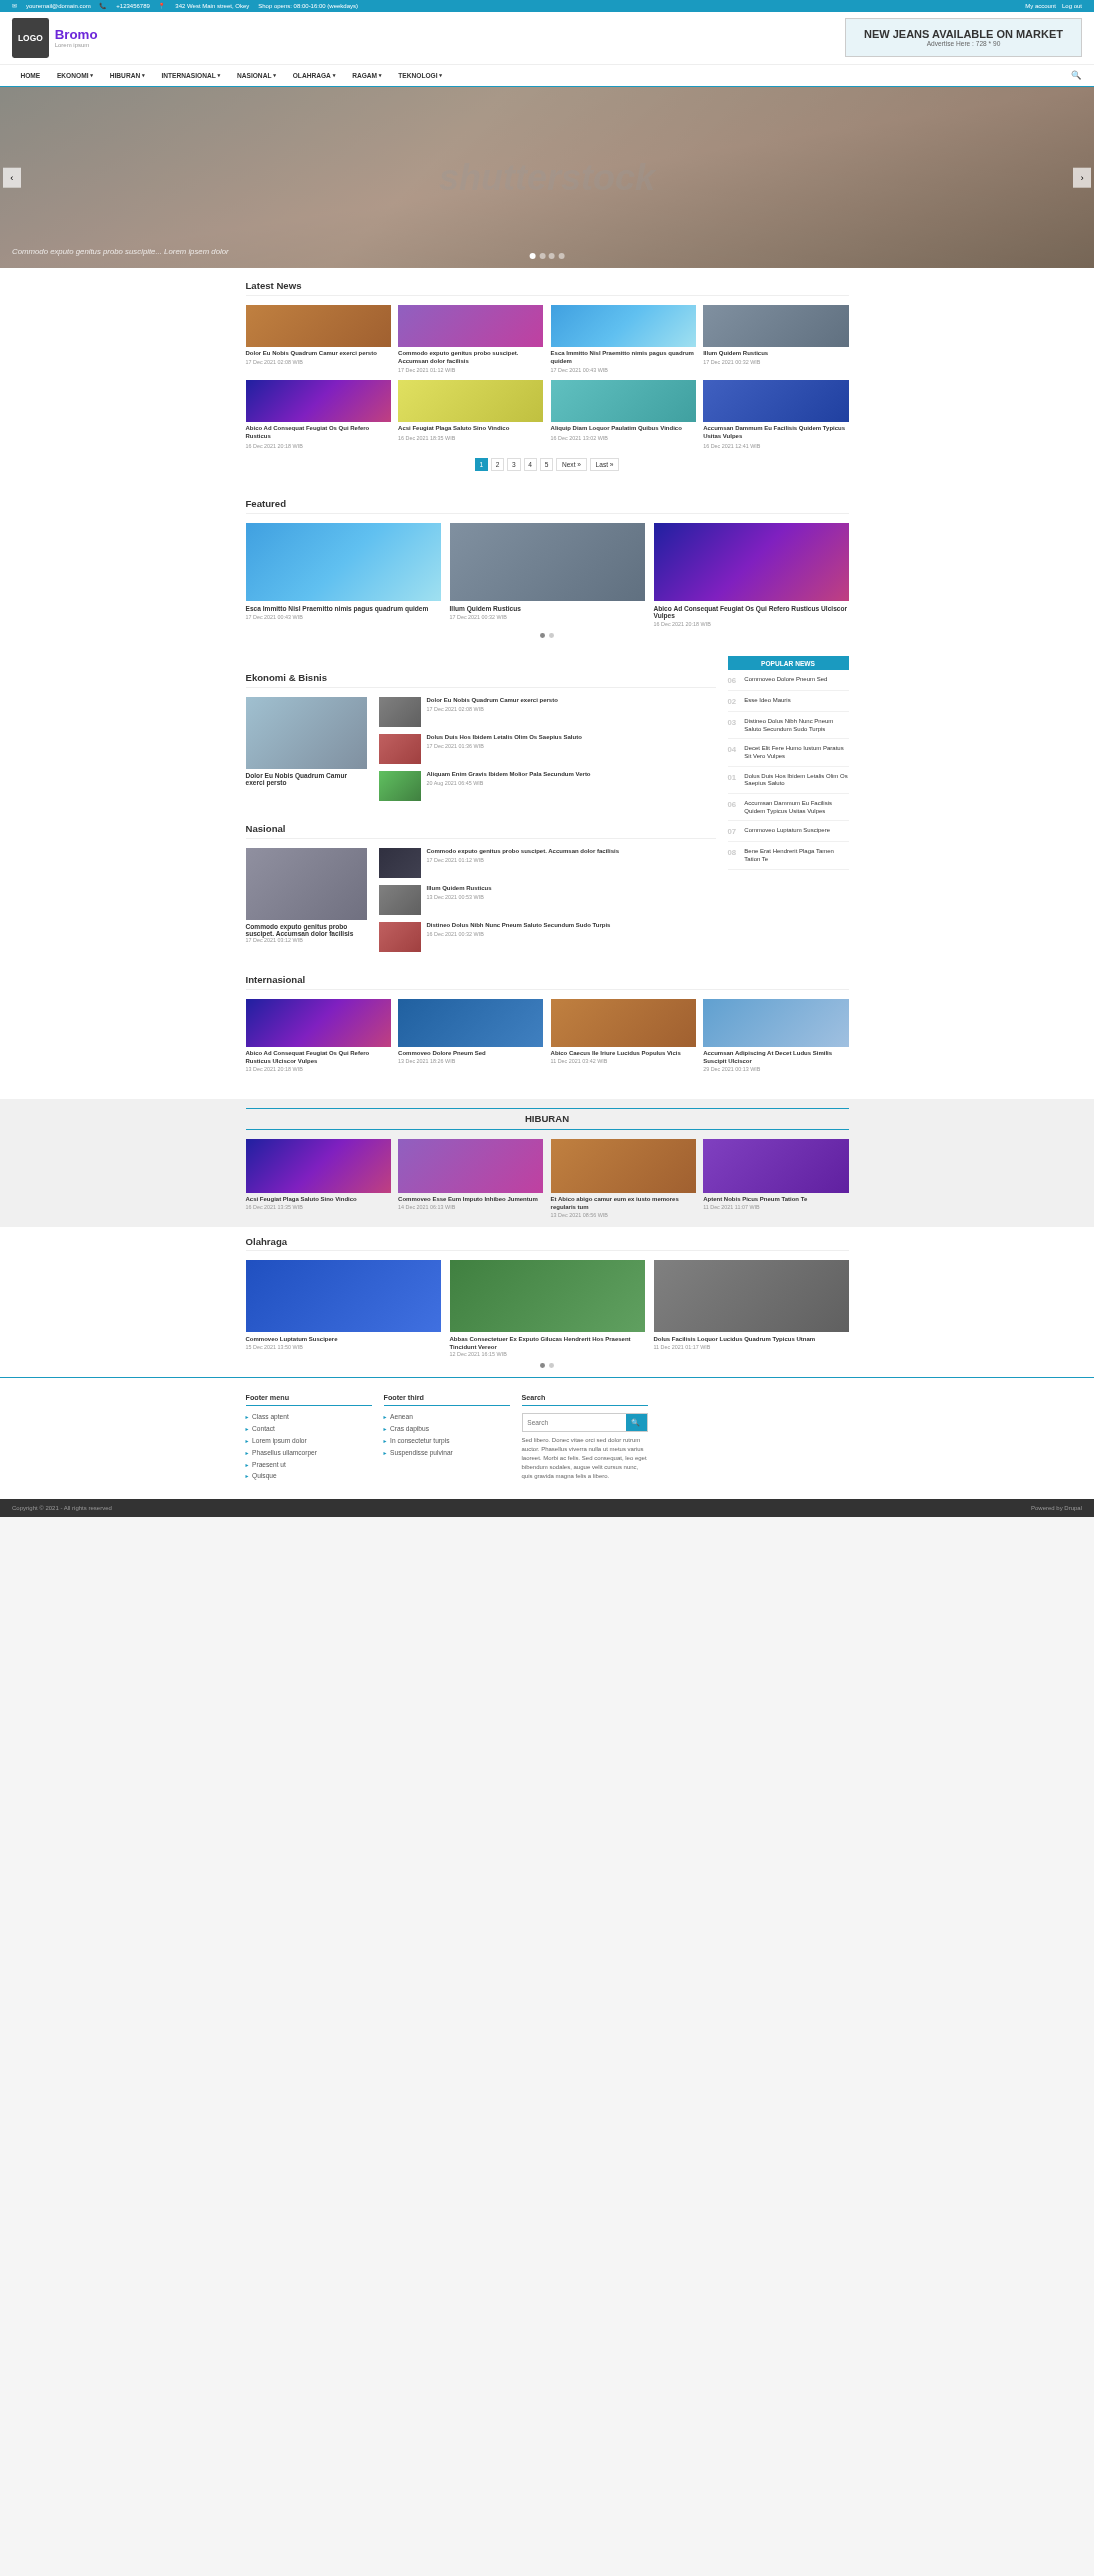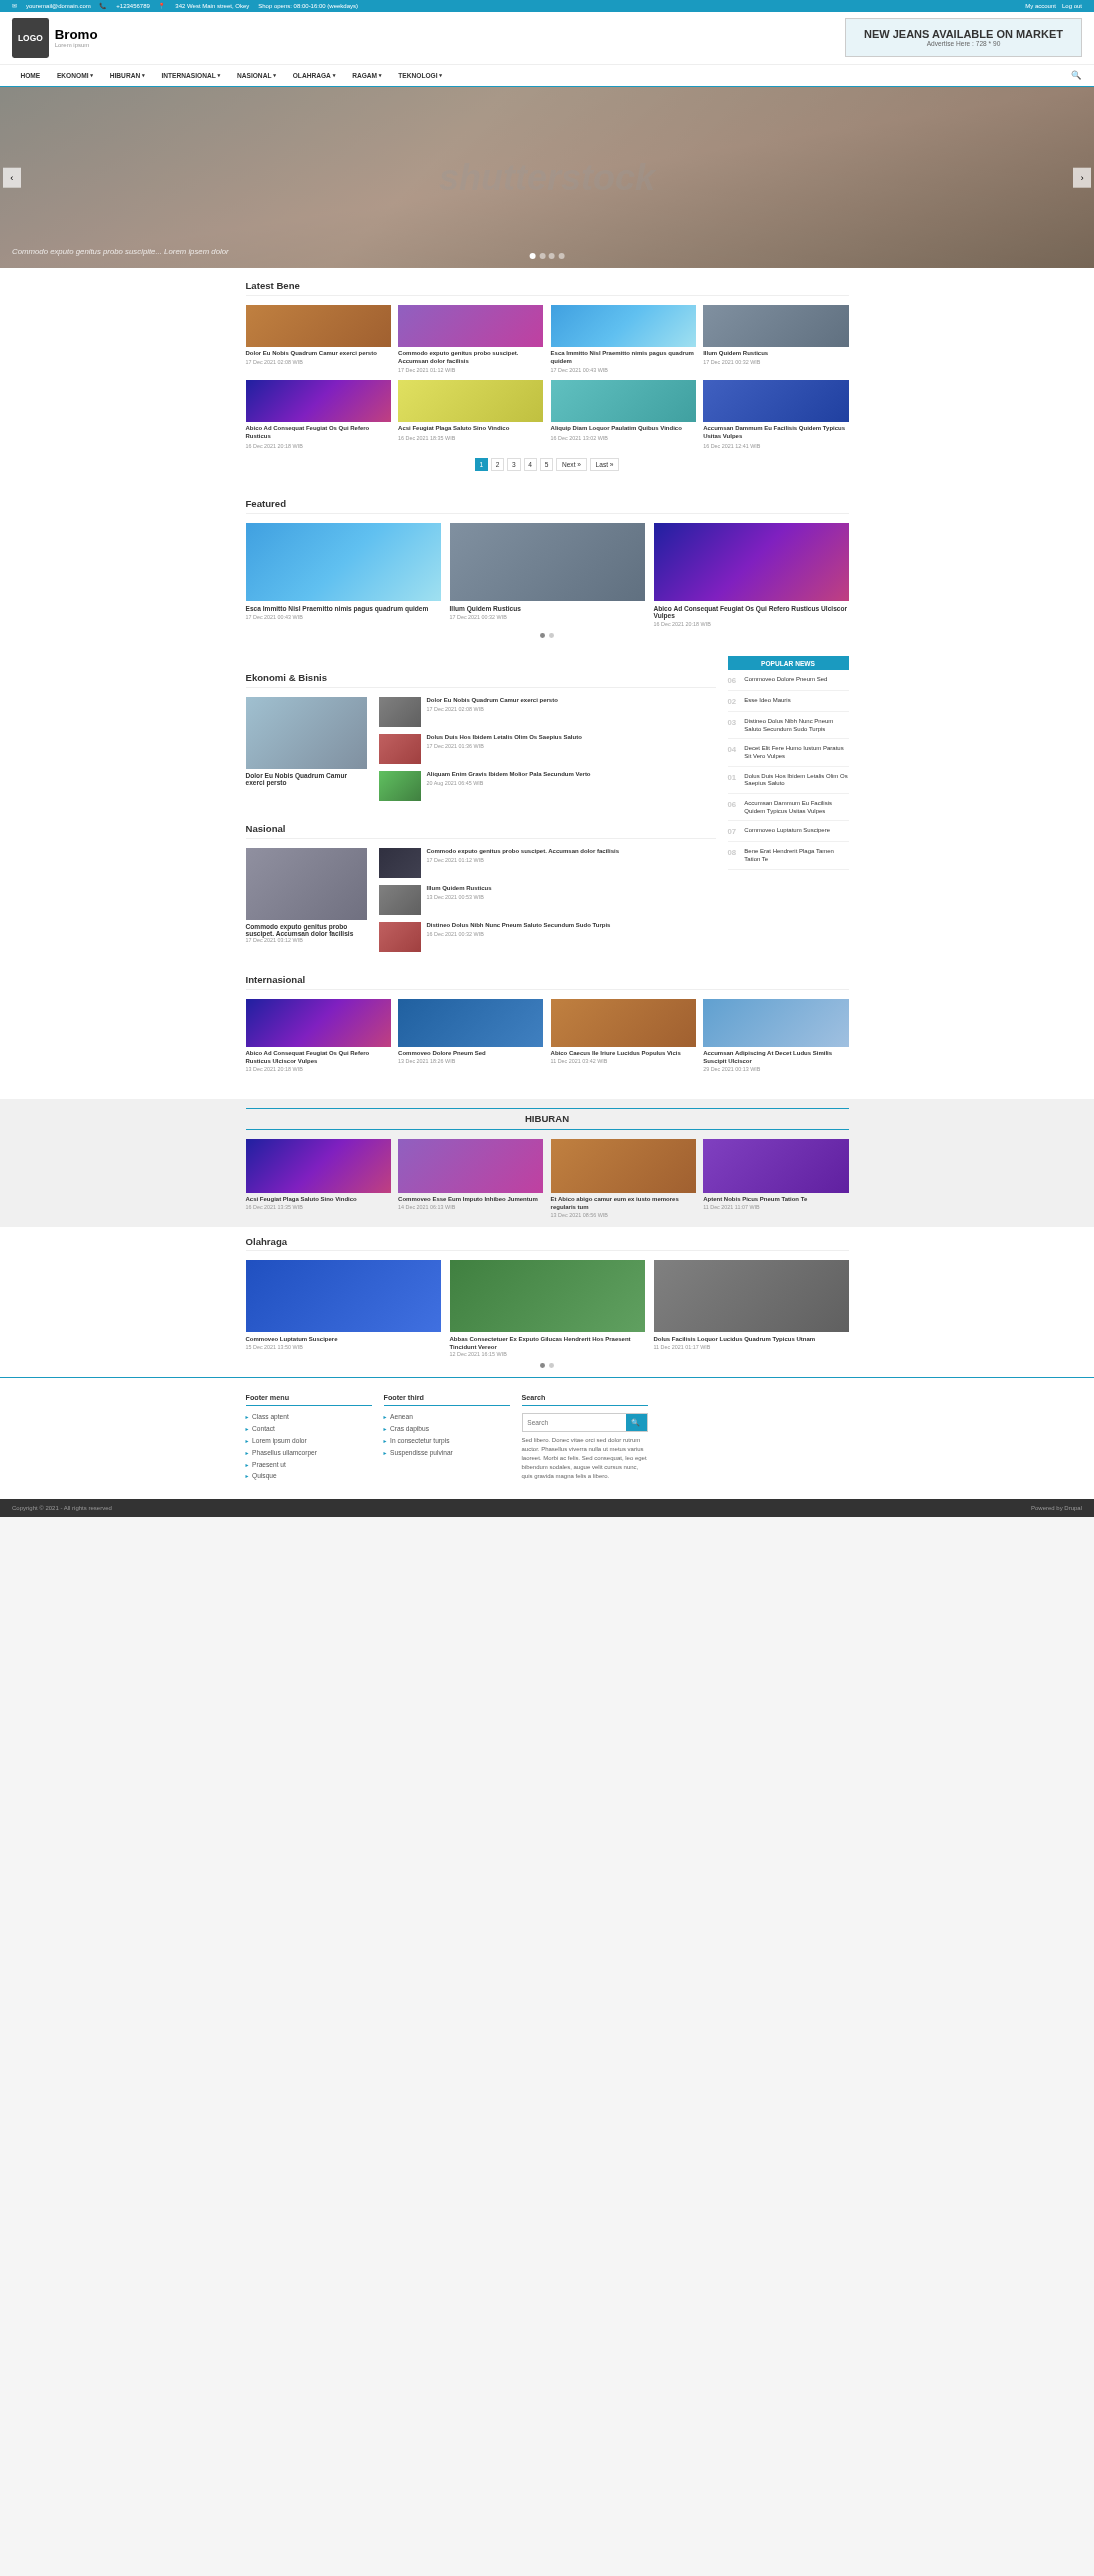--- a/index.html
+++ b/index.html
@@ -29,21 +29,21 @@
     }
     .logo-area { display: flex; align-items: center; gap: 6px; }
     .logo-box {
       background: #404040;
       color: #fff;
       font-weight: bold;
       font-size: 8.4px;
       padding: 15px 6px;
       border-radius: 2.4px;
     }
-    .logo-text h1 { font-size: 13.3px; color: #000000; font-weight: bold; }
+    .logo-text h1 { font-size: 13.3px; color: #6d28d9; font-weight: bold; }
     .logo-text p { font-size: 6px; color: #999; }
     .header-banner {
       background: #e8f4f8;
       border: 0.6px solid #ccc;
       padding: 9px 18px;
       text-align: center;
     }
     .header-banner h2 { font-size: 11px; font-weight: bold; color: #333; }
     .header-banner p { font-size: 6.6px; color: #666; }
     
@@ -529,21 +529,21 @@
     <div class="hero-dot"></div>
   </div>
 </div>
 
 <div style="background:#fff; padding: 0 12px;">
 <div style="max-width:603px;margin:0 auto;padding:12px 0;">
 
   <div class="news-row">
 
     <div class="latest-news">
-      <div class="section-title-bar">Latest Bene</div>
+      <div class="section-title-bar">Latest News</div>
       <div class="news-grid">
         <div class="news-card">
           <div class="news-card-img img-color-warm" style="height:42px"></div>
           <div class="news-card-title">Dolor Eu Nobis Quadrum Camur exerci persto</div>
           <div class="news-card-date">17 Dec 2021 02:08 WIB</div>
         </div>
         <div class="news-card">
           <div class="news-card-img img-color-1" style="height:42px"></div>
           <div class="news-card-title">Commodo exputo genitus probo suscipet. Accumsan dolor facilisis</div>
           <div class="news-card-date">17 Dec 2021 01:12 WIB</div>

